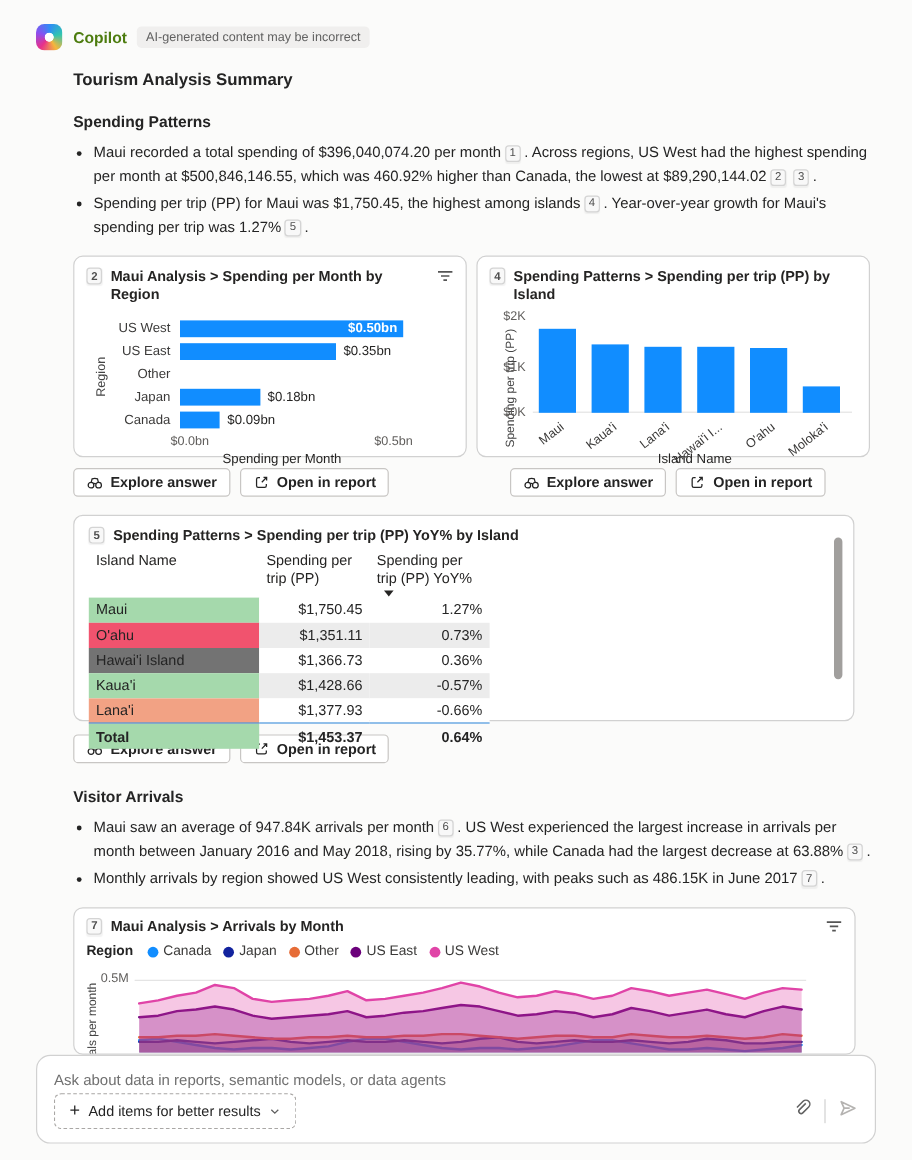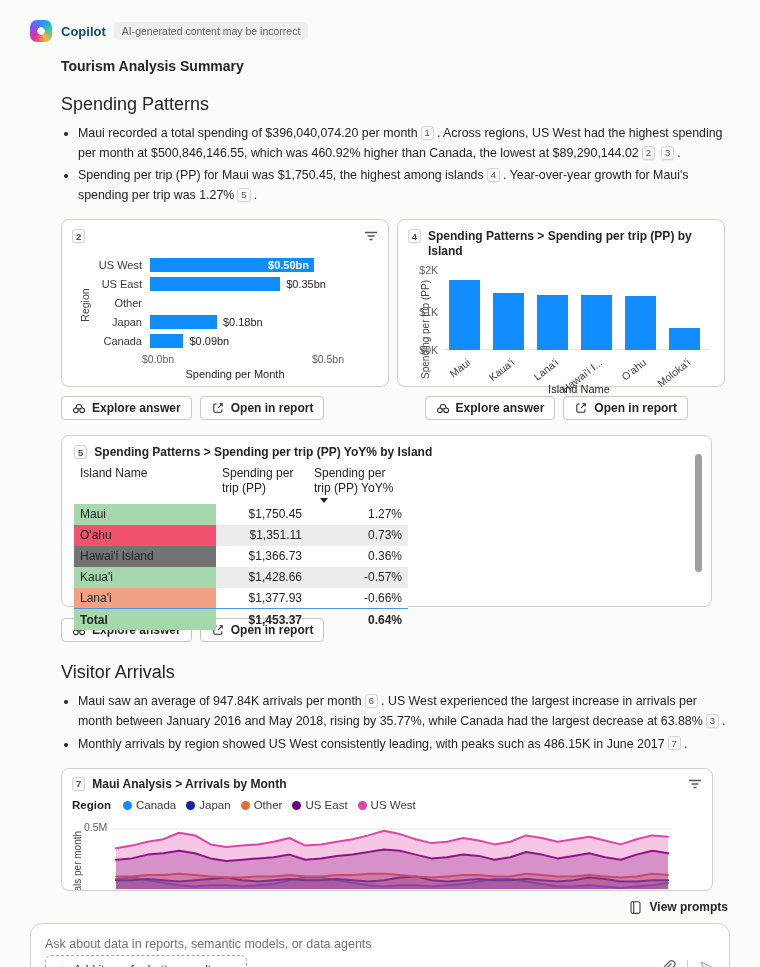--- a/index.html
+++ b/index.html
@@ -8,25 +8,25 @@
   .page { width:760px; height:967px; padding-top:20px; position:relative; }
 
   
   .msg { display:flex; padding:0 30px; gap:9px; }
   .avatar { width:22px; height:22px; border-radius:7px; flex:0 0 22px;
     background:
       radial-gradient(circle at 50% 50%, #ffffff 0 3.5px, rgba(255,255,255,0) 4px),
       conic-gradient(from 220deg,#e8308a,#8a4ff0,#2e8df5,#30c5b0,#f5b73b,#e8308a); }
   .content { flex:1; min-width:0; }
   .header-row { display:flex; align-items:center; gap:8px; height:22px; }
-  .app-name { font-size:13px; font-weight:700; color:#0c4a6e; }
+  .app-name { font-size:13px; font-weight:700; color:#4d7c0f; }
   .disclaimer { font-size:10.5px; color:#616161; background:#f0efee; border-radius:4px; padding:3px 8px; }
 
   h1.title { font-size:14px; font-weight:700; margin:16px 0 0; }
-  h2.sec { font-size:18px; font-weight:400; margin:20px 0 0; }
+  h2.sec { font-size:13px; font-weight:700; margin:20px 0 0; }
 
   ul.bullets { margin:8px 0 0; padding-left:17px; max-width:676px; }
   ul.bullets li { font-size:12.4px; line-height:1.62; margin-bottom:2px; color:#242424; }
   .ref { display:inline-flex; align-items:center; justify-content:center; min-width:10px; height:14px;
     padding:0 3px; margin:0 3px; border:1px solid #d4d4d4; border-radius:3px; background:#f8f8f8;
     color:#4f4f4f; font-size:9.5px; line-height:1; vertical-align:1px; box-shadow:0 1px 1px rgba(0,0,0,.05); }
 
   
   .card { background:#fff; border:1px solid #d1d1d1; border-radius:8px; }
   .cards-row { display:flex; gap:8px; margin-top:14px; }
@@ -123,32 +123,33 @@
       <ul class="bullets" id="spending-bullets">
           <li>Maui recorded a total spending of $396,040,074.20 per month<span class="ref">1</span>. Across regions, US West had the highest spending per month at $500,846,146.55, which was 460.92% higher than Canada, the lowest at $89,290,144.02<span class="ref">2</span><span class="ref">3</span>.</li>
           <li>Spending per trip (PP) for Maui was $1,750.45, the highest among islands<span class="ref">4</span>. Year-over-year growth for Maui's spending per trip was 1.27%<span class="ref">5</span>.</li>
         </ul>
 
       <div class="cards-row">
 
         <div class="card chart-card">
           <div class="card-head">
             <span class="ref">2</span>
+            <span>Maui Analysis &gt; Spending per Month by Region</span>
             <span class="flt">
               <svg width="14" height="10" viewBox="0 0 14 10" fill="none" stroke="#555" stroke-width="1.4">
                   <path d="M1 1.5 H13 M3.5 5 H10.5 M5.5 8.5 H8.5"></path>
                 </svg>
             </span>
           </div>
           <div class="c1wrap" id="chart1">
             <span class="c1ylab">Region</span>
           <div class="hrow">
                 <span class="hcat">US West</span>
                 <div class="htrack">
-                  <div class="hbar" style="width: 164px;">
+                  <div class="hbar" style="width: 186px;">
                     <span class="inlbl">$0.50bn</span>
                   </div>
                 </div>
               </div>
               <div class="hrow">
                 <span class="hcat">US East</span>
                 <div class="htrack">
                   <span class="hval" style="left: 136.2px;">$0.35bn</span>
                   <div class="hbar" style="width: 130.2px;"></div>
                 </div>
@@ -370,27 +371,20 @@
               <path d="M4,78 L4.0,44.7 L19.8,43.4 L35.5,39.6 L51.3,38.3 L67.1,35.8 L82.9,38.3 L98.6,43.4 L114.4,46.0 L130.2,44.7 L145.9,43.4 L161.7,42.2 L177.5,39.6 L193.3,44.7 L209.0,43.4 L224.8,40.9 L240.6,39.6 L256.3,37.0 L272.1,34.5 L287.9,35.8 L303.7,39.6 L319.4,43.4 L335.2,42.2 L351.0,39.6 L366.7,40.9 L382.5,44.7 L398.3,42.2 L414.1,37.0 L429.8,39.6 L445.6,43.4 L461.4,40.9 L477.1,38.3 L492.9,42.2 L508.7,44.7 L524.5,39.6 L540.2,35.8 L556.0,38.3 L556,78 Z" fill="#6B007B" fill-opacity="0.3" stroke="none"></path>
               <path d="M4.0,44.7 L19.8,43.4 L35.5,39.6 L51.3,38.3 L67.1,35.8 L82.9,38.3 L98.6,43.4 L114.4,46.0 L130.2,44.7 L145.9,43.4 L161.7,42.2 L177.5,39.6 L193.3,44.7 L209.0,43.4 L224.8,40.9 L240.6,39.6 L256.3,37.0 L272.1,34.5 L287.9,35.8 L303.7,39.6 L319.4,43.4 L335.2,42.2 L351.0,39.6 L366.7,40.9 L382.5,44.7 L398.3,42.2 L414.1,37.0 L429.8,39.6 L445.6,43.4 L461.4,40.9 L477.1,38.3 L492.9,42.2 L508.7,44.7 L524.5,39.6 L540.2,35.8 L556.0,38.3" fill="none" stroke="#6B007B" stroke-width="2" stroke-linejoin="round" stroke-linecap="round"></path>
               <path d="M4,78 L4.0,33.2 L19.8,30.6 L35.5,26.8 L51.3,24.2 L67.1,17.8 L82.9,20.4 L98.6,29.4 L114.4,31.9 L130.2,30.6 L145.9,29.4 L161.7,26.8 L177.5,23.0 L193.3,30.6 L209.0,29.4 L224.8,26.8 L240.6,24.2 L256.3,20.4 L272.1,15.8 L287.9,19.1 L303.7,24.2 L319.4,28.1 L335.2,26.8 L351.0,23.0 L366.7,25.5 L382.5,29.4 L398.3,26.8 L414.1,20.4 L429.8,23.0 L445.6,26.8 L461.4,24.2 L477.1,21.7 L492.9,25.5 L508.7,29.4 L524.5,24.2 L540.2,20.4 L556.0,21.7 L556,78 Z" fill="#E044A7" fill-opacity="0.3" stroke="none"></path>
               <path d="M4.0,33.2 L19.8,30.6 L35.5,26.8 L51.3,24.2 L67.1,17.8 L82.9,20.4 L98.6,29.4 L114.4,31.9 L130.2,30.6 L145.9,29.4 L161.7,26.8 L177.5,23.0 L193.3,30.6 L209.0,29.4 L224.8,26.8 L240.6,24.2 L256.3,20.4 L272.1,15.8 L287.9,19.1 L303.7,24.2 L319.4,28.1 L335.2,26.8 L351.0,23.0 L366.7,25.5 L382.5,29.4 L398.3,26.8 L414.1,20.4 L429.8,23.0 L445.6,26.8 L461.4,24.2 L477.1,21.7 L492.9,25.5 L508.7,29.4 L524.5,24.2 L540.2,20.4 L556.0,21.7" fill="none" stroke="#E044A7" stroke-width="2" stroke-linejoin="round" stroke-linecap="round"></path>
             </svg>
         </div>
       </div>
     </div>
   </div>
 
-  <div class="view-prompts">
-    <svg width="15" height="15" viewBox="0 0 16 16" fill="none" stroke="#424242" stroke-width="1.2">
-        <rect x="3.2" y="1.8" width="9.6" height="12.4" rx="1.6"></rect>
-        <path d="M6.1 1.8 V14.2"></path>
-      </svg>
-    <span>View prompts</span>
-  </div>
 
   <div class="composer">
     <div class="chat-placeholder">Ask about data in reports, semantic models, or data agents</div>
     <div class="composer-bottom">
       <button class="add-chip">
         <span class="plus">+</span>
         <span>Add items for better results</span>
         <svg width="10" height="10" viewBox="0 0 12 12" fill="none" stroke="#616161" stroke-width="1.3">
             <path d="M2.5 4.5 L6 8 L9.5 4.5"></path>
           </svg>

